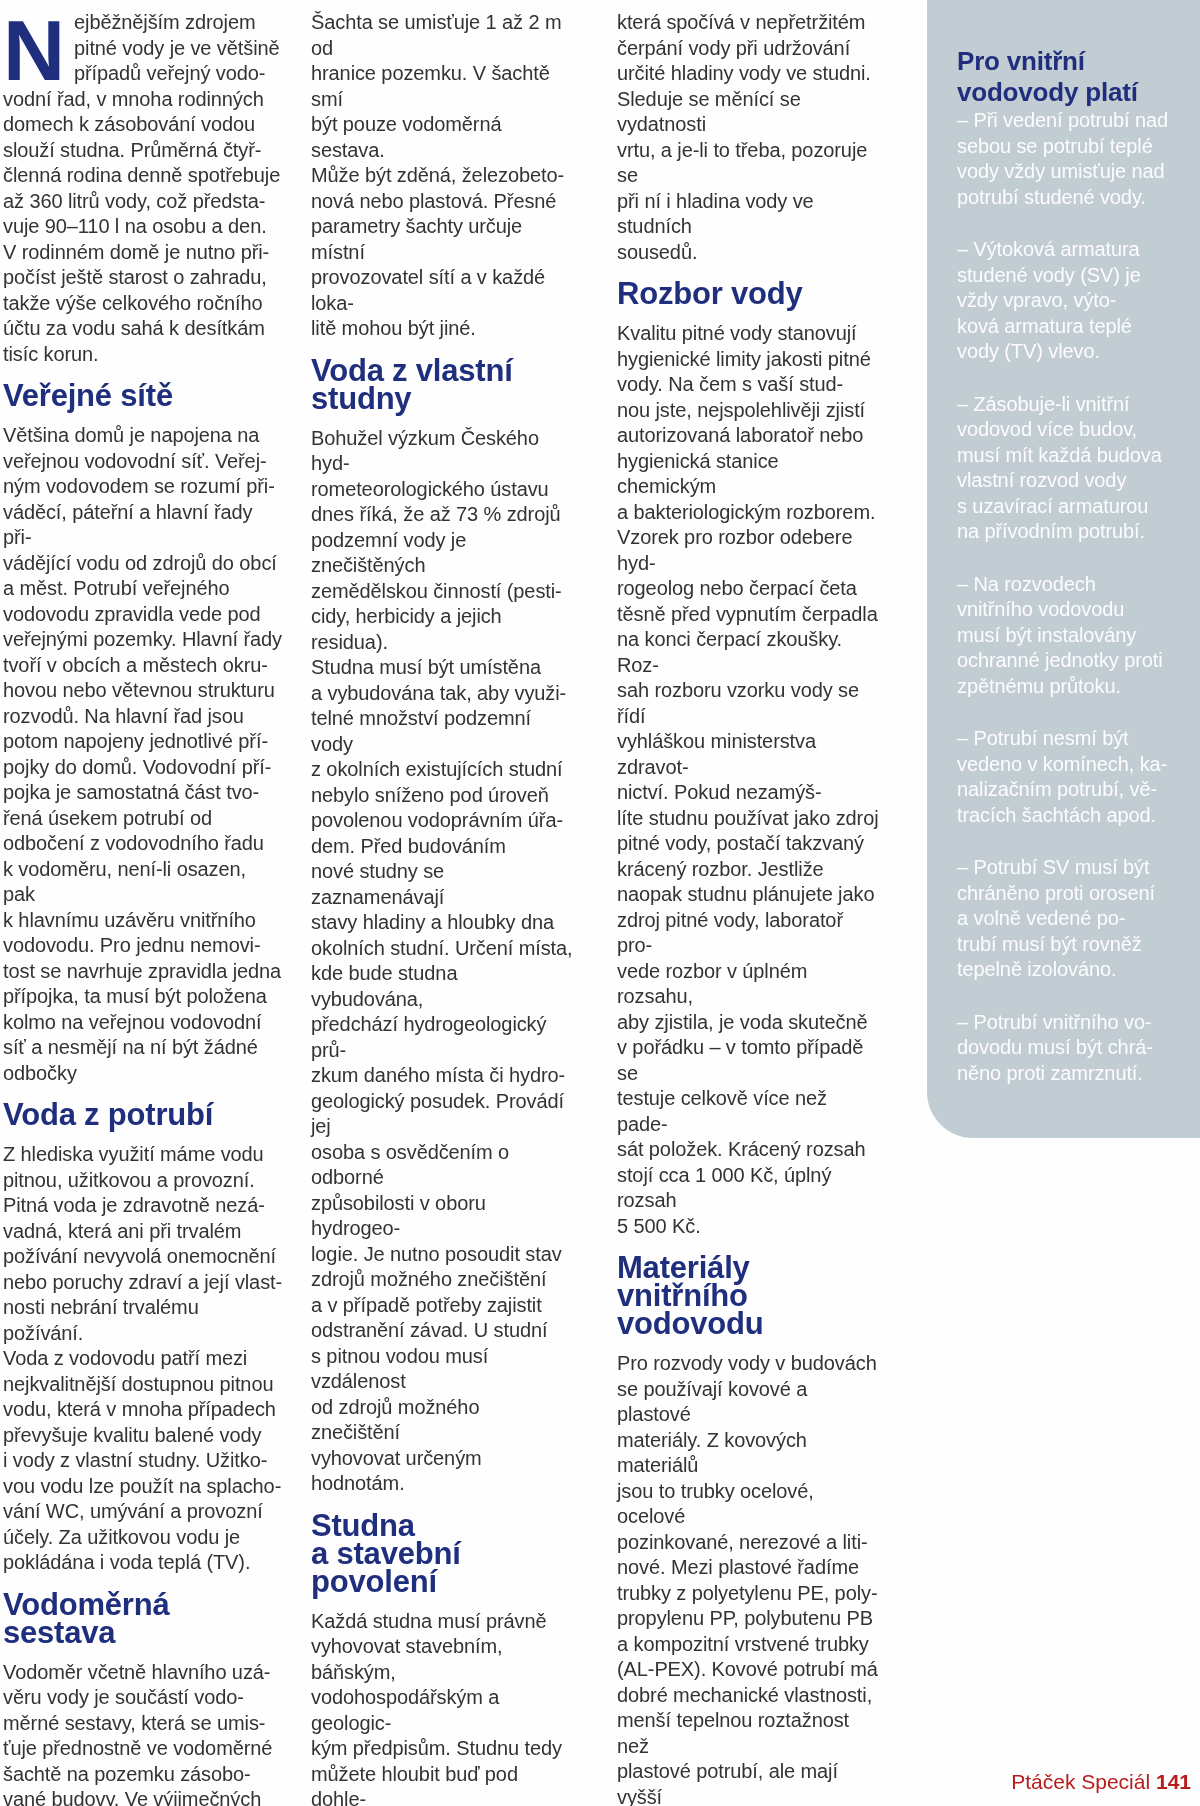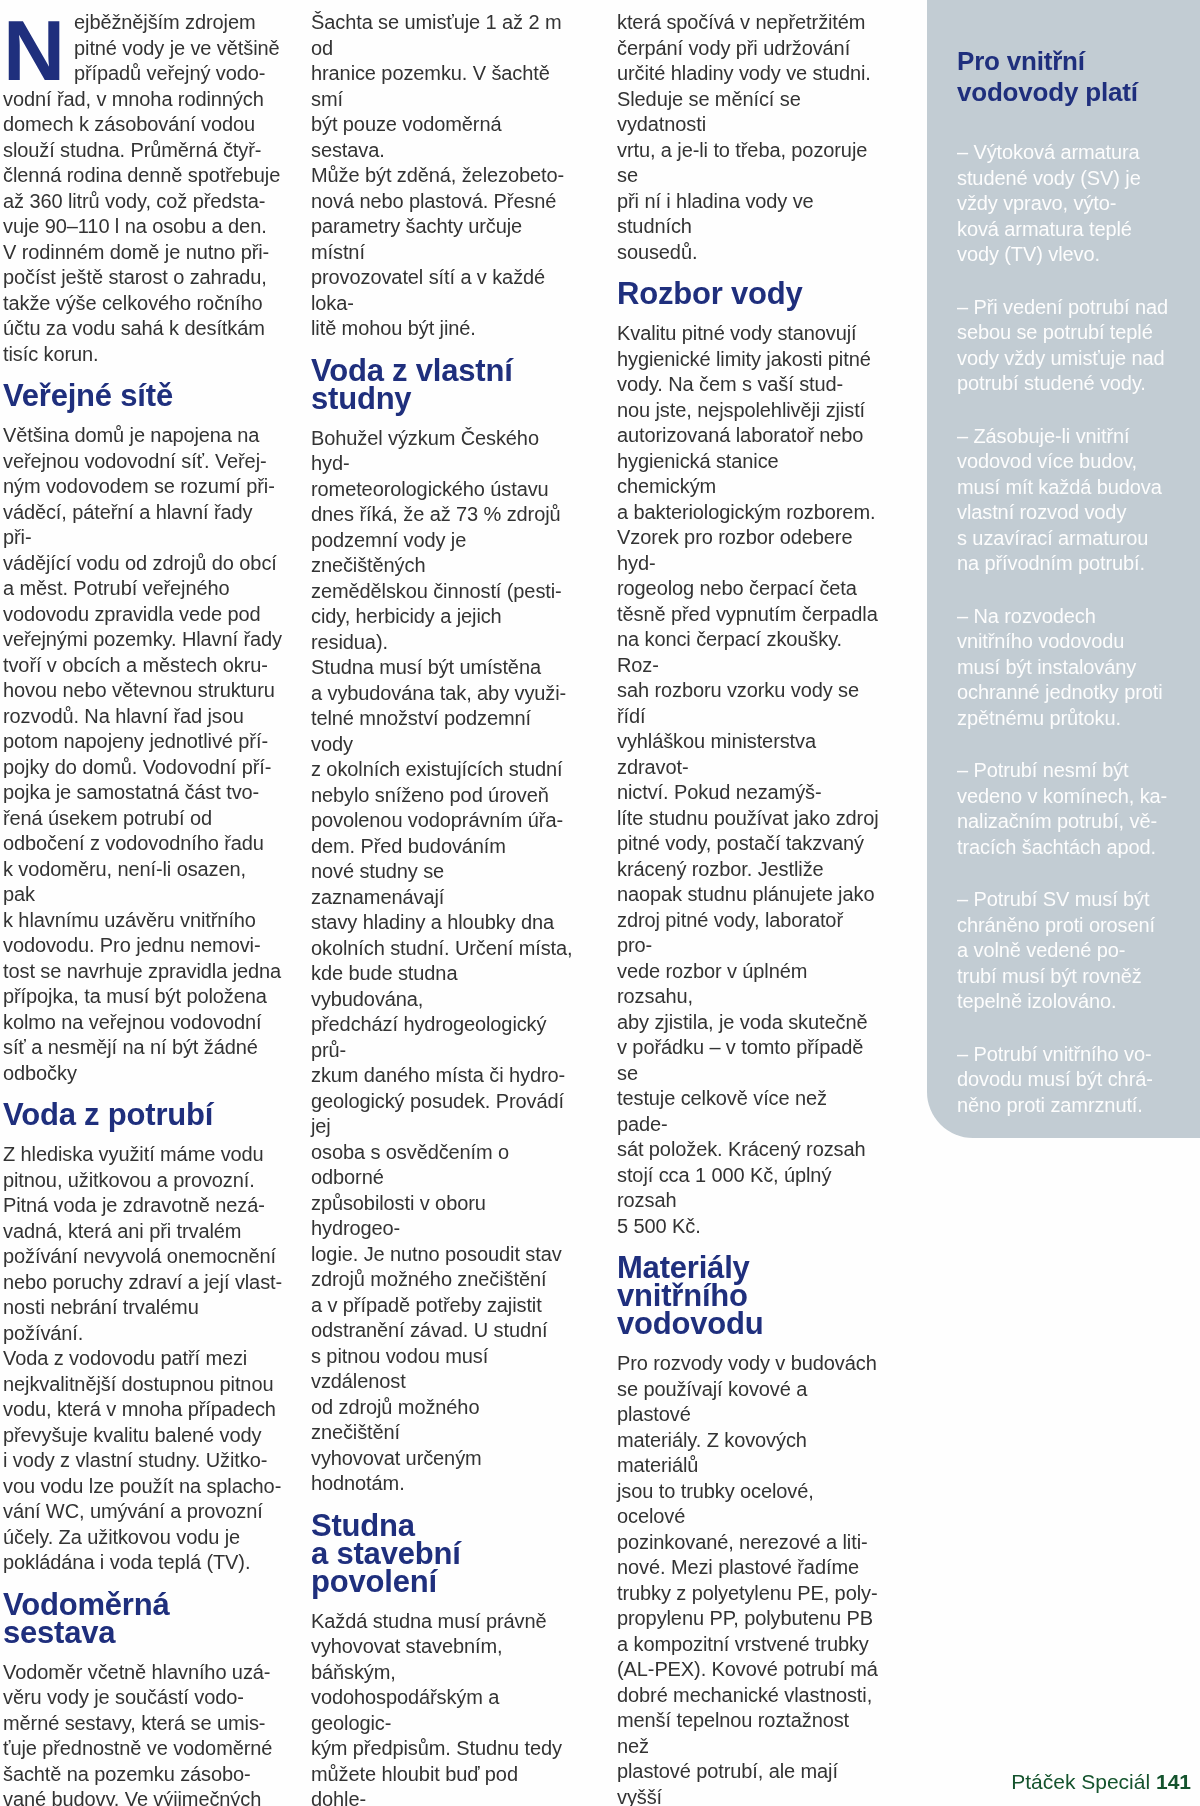--- a/index.html
+++ b/index.html
@@ -48,37 +48,37 @@
     border-bottom-left-radius:46px;
     box-sizing:border-box;
     padding:46px 14px 0 30px;
   }
   .sidebar-h{
     white-space:pre-line;
     font-size:26px;
     line-height:31px;
     font-weight:bold;
     color:#1f2f7d;
-    margin:0 0 32px 0;
+    margin:0 0 0 0;
     letter-spacing:-0.2px;
   }
   .sb-item{
     white-space:pre-line;
     font-size:20px;
     line-height:25.5px;
     letter-spacing:-0.1px;
     color:#fdfdfd;
     margin:0 0 27px 0;
   }
   .footer{
     position:absolute;
     top:1770px;
     right:9px;
     font-size:21px;
-    color:#14532d;
+    color:#b91c1c;
   }
   .footer .num{font-weight:bold;}
 </style>
 </head>
 <body>
 
 <div class="page">
 
   <div class="col col1">
     <p class="para"><span class="dropcap">N</span><span>ejběžnějším zdrojem
@@ -280,29 +280,29 @@
 plastů je větší tepelná roztaž-
 nost, možnost montáže jen za
 určitých podmínek a oproti oce-
 lovým trubkám jisté mecha-
 nické omezení při uchycení.</p>
   </div>
 
   <aside class="sidebar">
     <h2 class="sidebar-h">Pro vnitřní
 vodovody platí</h2>
+    <p class="sb-item">– Při vedení potrubí nad
+sebou se potrubí teplé
+vody vždy umisťuje nad
+potrubí studené vody.</p>
     <p class="sb-item">– Výtoková armatura
 studené vody (SV) je
 vždy vpravo, výto-
 ková armatura teplé
 vody (TV) vlevo.</p>
-    <p class="sb-item">– Při vedení potrubí nad
-sebou se potrubí teplé
-vody vždy umisťuje nad
-potrubí studené vody.</p>
     <p class="sb-item">– Zásobuje-li vnitřní
 vodovod více budov,
 musí mít každá budova
 vlastní rozvod vody
 s uzavírací armaturou
 na přívodním potrubí.</p>
     <p class="sb-item">– Na rozvodech
 vnitřního vodovodu
 musí být instalovány
 ochranné jednotky proti

